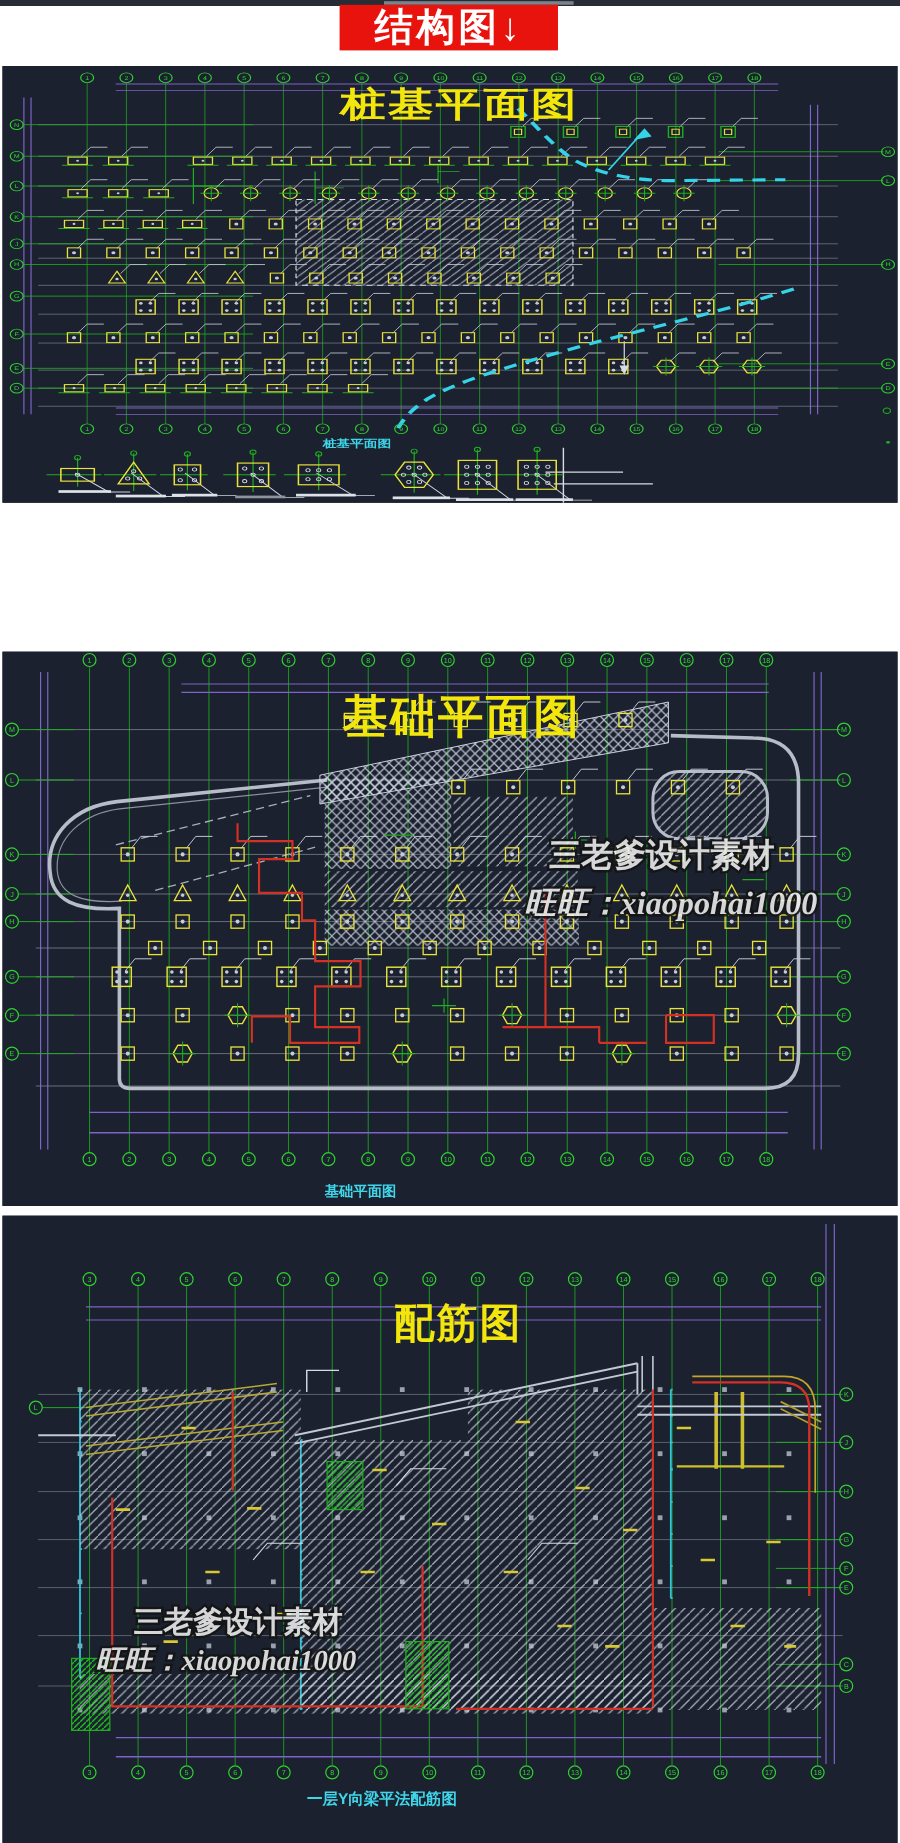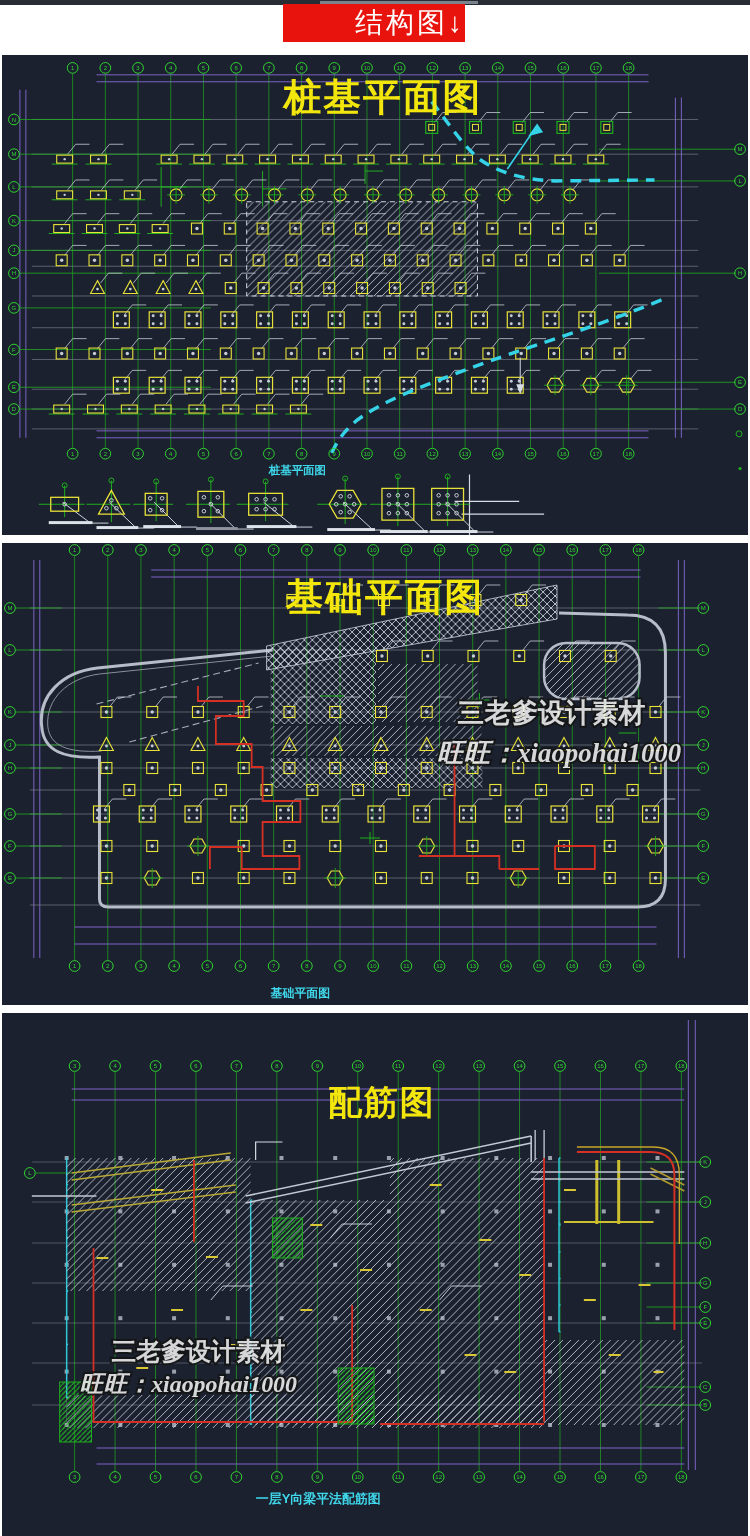--- a/index.html
+++ b/index.html
@@ -1,24 +1,24 @@
 <!DOCTYPE html>
 <html><head>
 <meta charset="utf-8">
 <style>
   html,body{margin:0;padding:0}
   body{width:750px;height:1536px;position:relative;background:#ffffff;
        font-family:"Liberation Sans",sans-serif;overflow:hidden}
   #top-strip{position:absolute;top:0;left:0;width:750px;height:5px;background:#272c35}
   #top-strip .seg{position:absolute;left:320px;top:1px;width:158px;height:3px;background:#7b828c}
   #banner{position:absolute;left:283px;top:4px;width:182px;height:38px;
-          display:flex;align-items:center;justify-content:flex-end;
-          font-size:28px;font-weight:normal;letter-spacing:3px;z-index:5}
+          display:flex;align-items:center;justify-content:center;
+          font-size:32px;font-weight:bold;letter-spacing:3px;z-index:5}
   .panel{position:absolute;left:2px;width:746px;background:#1b212e}
-  #panel-0{top:55px;height:480px}
+  #panel-0{top:55px;height:364px}
   #panel-1{top:543px;height:462px}
   #panel-2{top:1013px;height:523px}
   .panel svg{display:block;width:100%;height:100%}
 </style>
 </head>
 <body>
 
 <div id="top-strip">
   <div class="seg"></div>
 </div>

